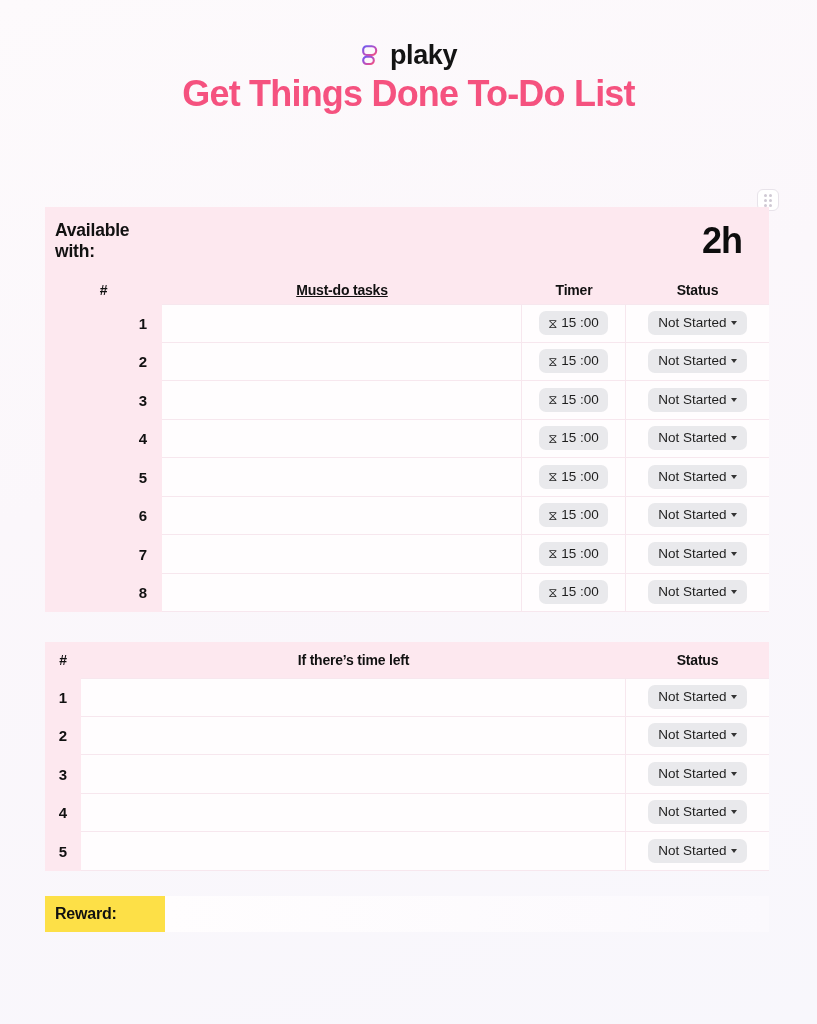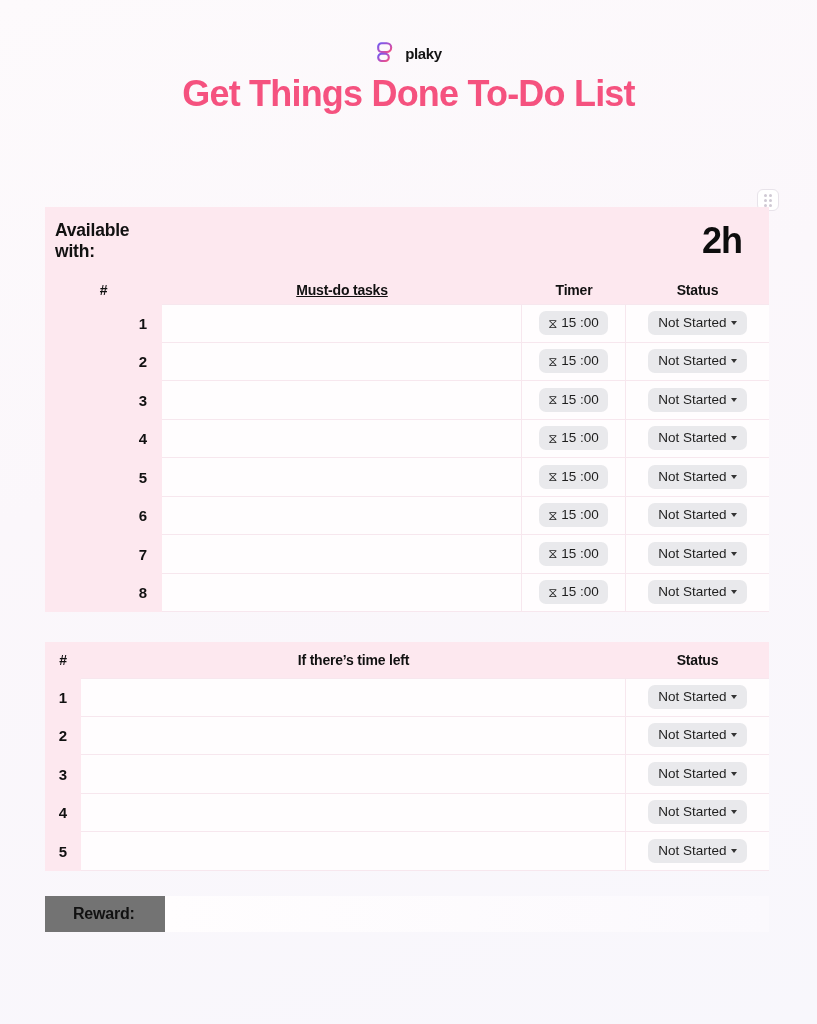--- a/index.html
+++ b/index.html
@@ -32,21 +32,21 @@
     display: flex;
     align-items: center;
     justify-content: center;
     gap: 8px;
   }
   .brand-mark {
     width: 22px; height: 22px;
     display: block;
   }
   .brand-word {
-    font-size: 15px;
+    font-size: 27px;
     font-weight: 600;
     letter-spacing: -0.4px;
     color: #141414;
     line-height: 1;
   }
 
   .doc-title {
     position: absolute;
     left: 0; top: 74px;
     width: 817px;
@@ -264,24 +264,24 @@
   .reward {
     position: absolute;
     left: 45px; top: 896px;
     width: 724px;
     display: flex;
     height: 36px;
     align-items: stretch;
   }
   .reward-label {
     width: 120px;
-    background: #737373;
-    display: flex;
-    align-items: center;
-    padding-left: 28px;
+    background: #fde047;
+    display: flex;
+    align-items: center;
+    padding-left: 10px;
     font-size: 16px;
     font-weight: 800;
     color: #111;
     letter-spacing: -0.2px;
   }
   .reward-field {
     flex: 1;
     background: linear-gradient(90deg, #fffdfe 0%, #fbf9fd 100%);
   }
 

